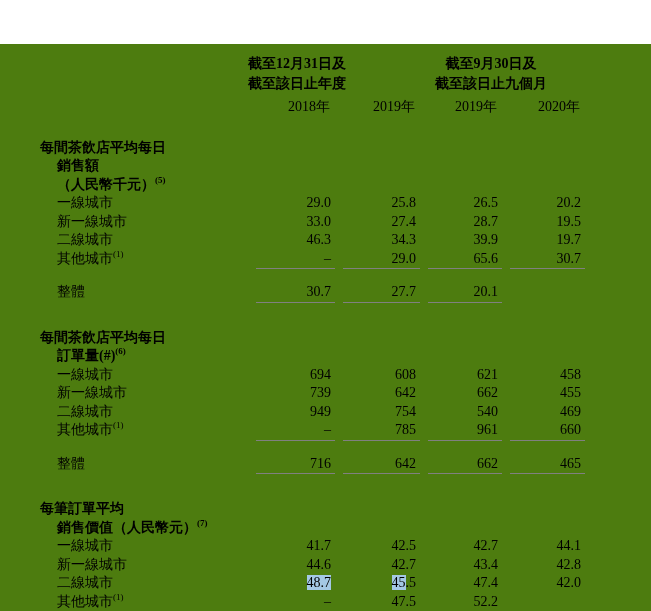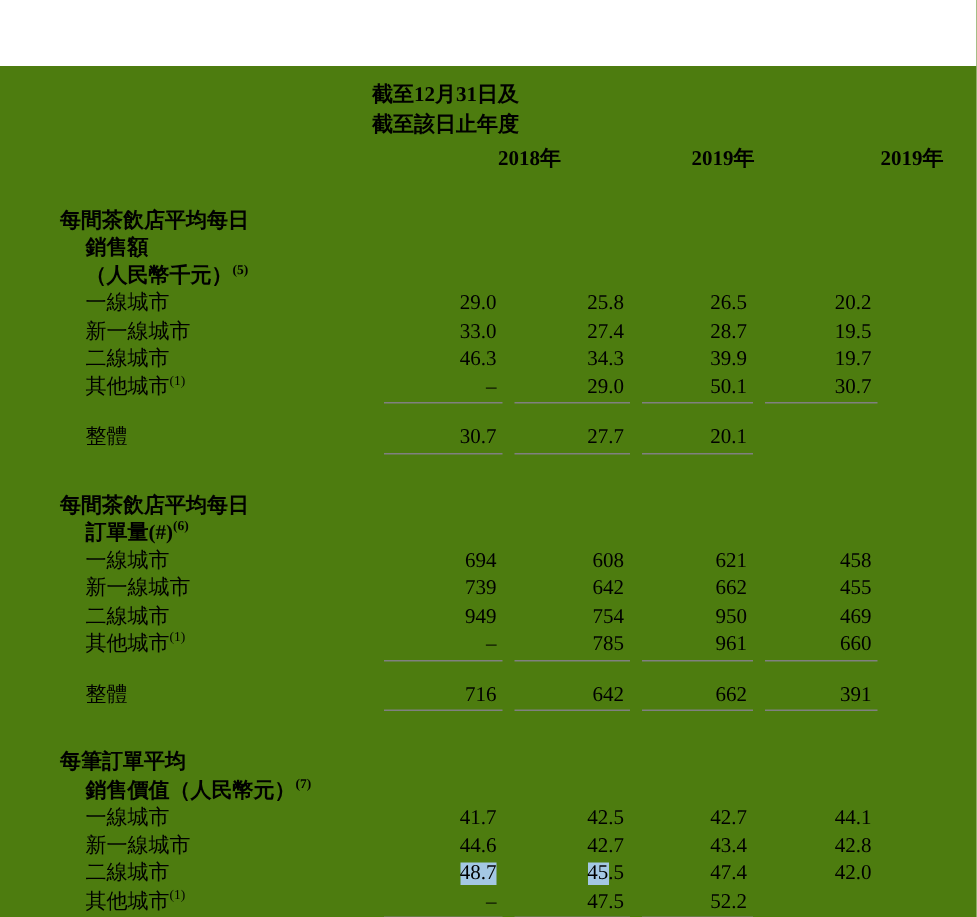--- a/index.html
+++ b/index.html
@@ -21,21 +21,21 @@
   
   .hdr { position:relative; height:40px; font-weight:bold; line-height:20px; }
   .hg1 { position:absolute; left:208px; top:0; text-align:left; white-space:nowrap; }
   .hg2 { position:absolute; left:373px; top:0; width:156px; text-align:center; white-space:nowrap; }
   
   .grid {
     display:grid;
     grid-template-columns:208px 87px 85px 82px 83px;
     line-height:18.5px;
   }
-  .years { margin-top:4px; font-weight:bold;gap:44px; }
+  .years { margin-top:4px; font-weight:normal; }
   .c { min-height:18.5px; }
   .num { text-align:right; }
   .num .nv { display:block; margin-left:8px; padding-right:4px; }
   .years .num .nv { padding-right:5px; }
   .rule .num .nv { border-bottom:1px solid var(--rule,#808080); }
   .section { margin-top:26px; }
   .section.first { margin-top:22px; }
   .title { line-height:18.5px; font-weight:bold; }
   .tl2 { margin-left:17px; }
   .label { padding-left:17px; }
@@ -46,20 +46,24 @@
 </head>
 <body style="background: rgb(255, 255, 255); color: rgb(0, 0, 0);">
 
 <div class="page">
 
   <div class="hdr">
     <div class="hg1">
       <div>截至12月31日及</div>
       <div>截至該日止年度</div>
     </div>
+    <div class="hg2">
+      <div>截至9月30日及</div>
+      <div>截至該日止九個月</div>
+    </div>
   </div>
 
   <div class="grid years">
     <div class="c label"></div>
     <div class="c num">
         <span class="nv">2018年</span>
       </div>
     <div class="c num">
         <span class="nv">2019年</span>
       </div>
@@ -125,21 +129,21 @@
     </div>
     <div class="grid row rule">
       <div class="c label"><span>其他城市</span><sup>(1)</sup></div>
       <div class="c num">
           <span class="nv">–</span>
         </div>
       <div class="c num">
           <span class="nv">29.0</span>
         </div>
       <div class="c num">
-          <span class="nv">50.1</span>
+          <span class="nv">65.6</span>
         </div>
       <div class="c num">
           <span class="nv">30.7</span>
         </div>
     </div>
     <div class="grid row total-row rule">
       <div class="c label"><span>整體</span></div>
       <div class="c num">
           <span class="nv">30.7</span>
         </div>
@@ -190,21 +194,21 @@
     </div>
     <div class="grid row">
       <div class="c label"><span>二線城市</span><sup></sup></div>
       <div class="c num">
           <span class="nv">949</span>
         </div>
       <div class="c num">
           <span class="nv">754</span>
         </div>
       <div class="c num">
-          <span class="nv">950</span>
+          <span class="nv">540</span>
         </div>
       <div class="c num">
           <span class="nv">469</span>
         </div>
     </div>
     <div class="grid row rule">
       <div class="c label"><span>其他城市</span><sup>(1)</sup></div>
       <div class="c num">
           <span class="nv">–</span>
         </div>
@@ -223,21 +227,21 @@
       <div class="c num">
           <span class="nv">716</span>
         </div>
       <div class="c num">
           <span class="nv">642</span>
         </div>
       <div class="c num">
           <span class="nv">662</span>
         </div>
       <div class="c num">
-          <span class="nv">391</span>
+          <span class="nv">465</span>
         </div>
     </div>
   </div>
 
   <div class="section">
     <div class="title">
       <div>每筆訂單平均</div>
       <div class="tl2"><span>銷售價值（人民幣元）</span><sup>(7)</sup></div>
     </div>
 

